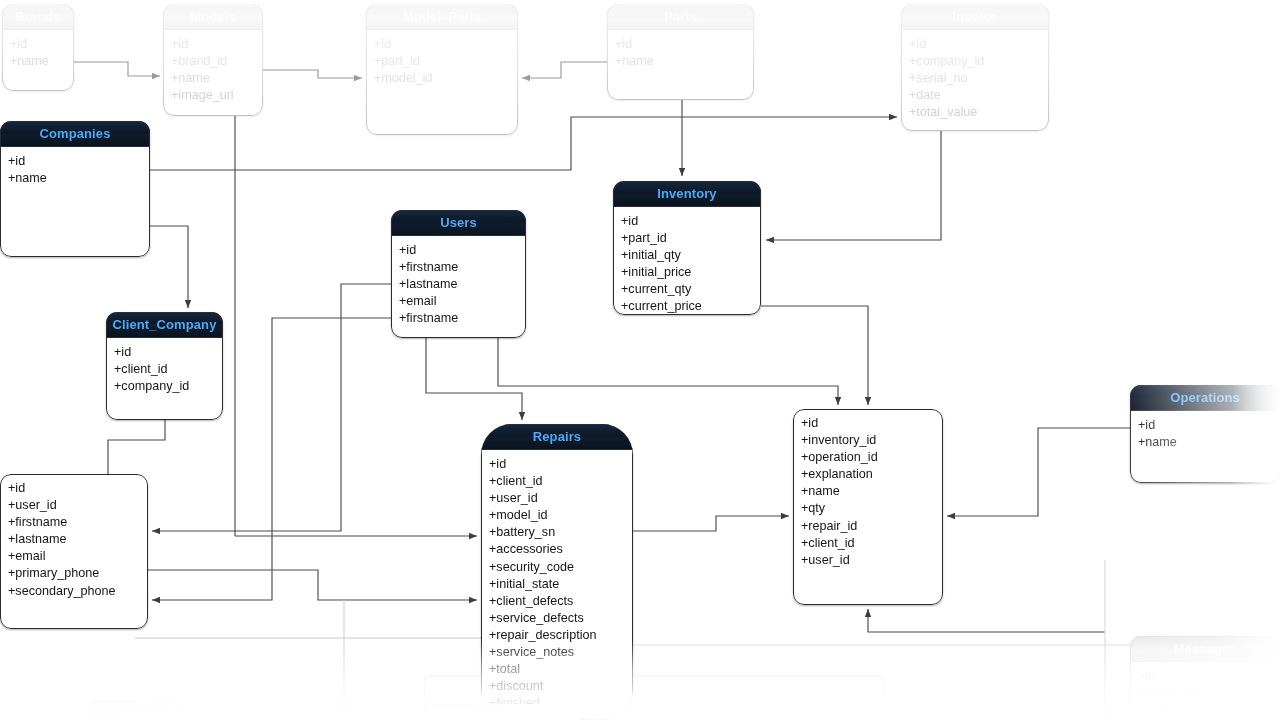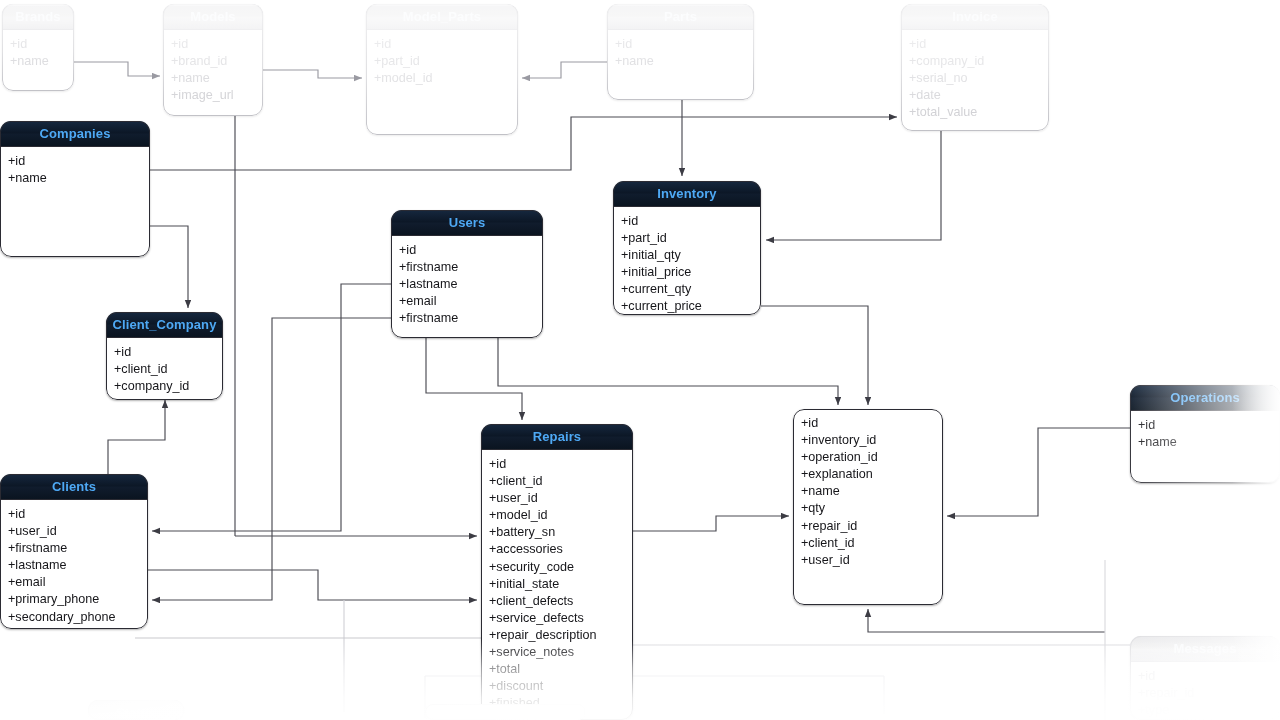--- a/index.html
+++ b/index.html
@@ -249,54 +249,53 @@
           <div class="field">+id</div>
           <div class="field">+part_id</div>
           <div class="field">+initial_qty</div>
           <div class="field">+initial_price</div>
           <div class="field">+current_qty</div>
           <div class="field">+current_price</div>
           <div class="field">+invoice_id</div>
         </div>
         <div class="frame"></div>
       </div>
-      <div class="entity" style="left: 391px; top: 210px; width: 152px; height: 128px; z-index: 17;">
+      <div class="entity" style="left: 391px; top: 210px; width: 135px; height: 128px; z-index: 17;">
         <div class="ent-header">Users</div>
         <div class="ent-body">
           <div class="field">+id</div>
           <div class="field">+firstname</div>
           <div class="field">+lastname</div>
           <div class="field">+email</div>
           <div class="field">+firstname</div>
         </div>
         <div class="frame"></div>
       </div>
-      <div class="entity" style="left: 106px; top: 312px; width: 117px; height: 88px; z-index: 18;">
+      <div class="entity" style="left: 106px; top: 312px; width: 117px; height: 108px; z-index: 18;">
         <div class="ent-header">Client_Company</div>
         <div class="ent-body">
           <div class="field">+id</div>
           <div class="field">+client_id</div>
           <div class="field">+company_id</div>
         </div>
         <div class="frame"></div>
       </div>
       <div class="entity" style="left: 0px; top: 474px; width: 148px; height: 155px; z-index: 19;">
-        <div class="ent-header">Clients</div>
         <div class="ent-body">
           <div class="field">+id</div>
           <div class="field">+user_id</div>
           <div class="field">+firstname</div>
           <div class="field">+lastname</div>
           <div class="field">+email</div>
           <div class="field">+primary_phone</div>
           <div class="field">+secondary_phone</div>
         </div>
         <div class="frame"></div>
       </div>
-      <div class="entity" style="left: 481px; top: 424px; width: 152px; height: 296px; z-index: 20;">
+      <div class="entity" style="left: 481px; top: 424px; width: 152px; height: 296px; z-index: 20; border-radius: 31px;">
         <div class="ent-header">Repairs</div>
         <div class="ent-body">
           <div class="field">+id</div>
           <div class="field">+client_id</div>
           <div class="field">+user_id</div>
           <div class="field">+model_id</div>
           <div class="field">+battery_sn</div>
           <div class="field">+accessories</div>
           <div class="field">+security_code</div>
           <div class="field">+initial_state</div>

